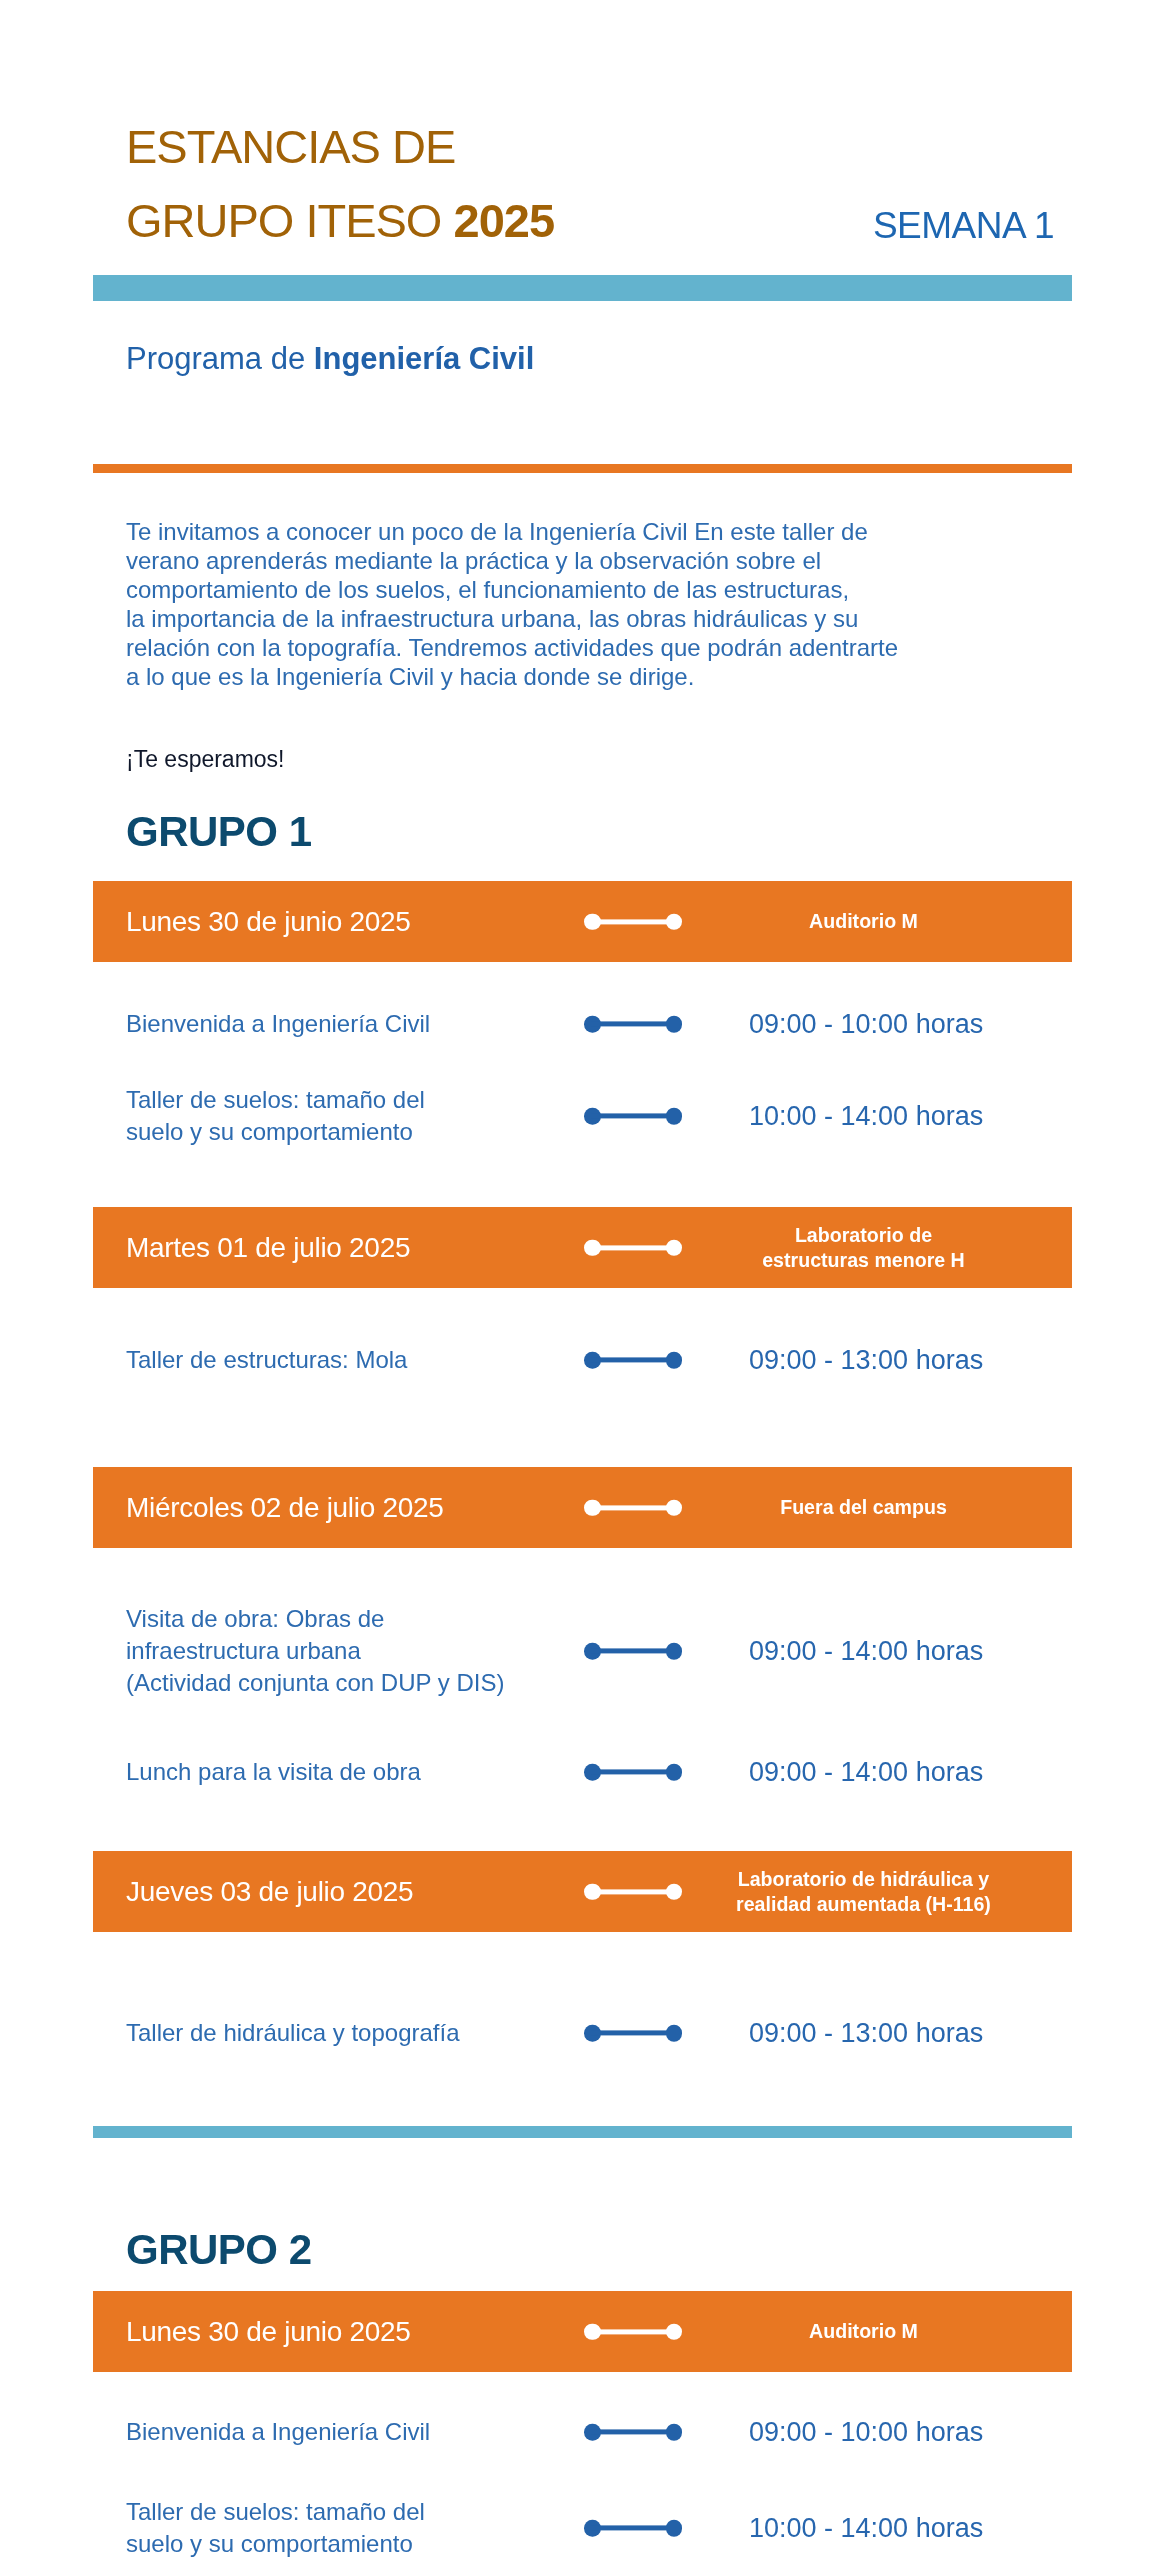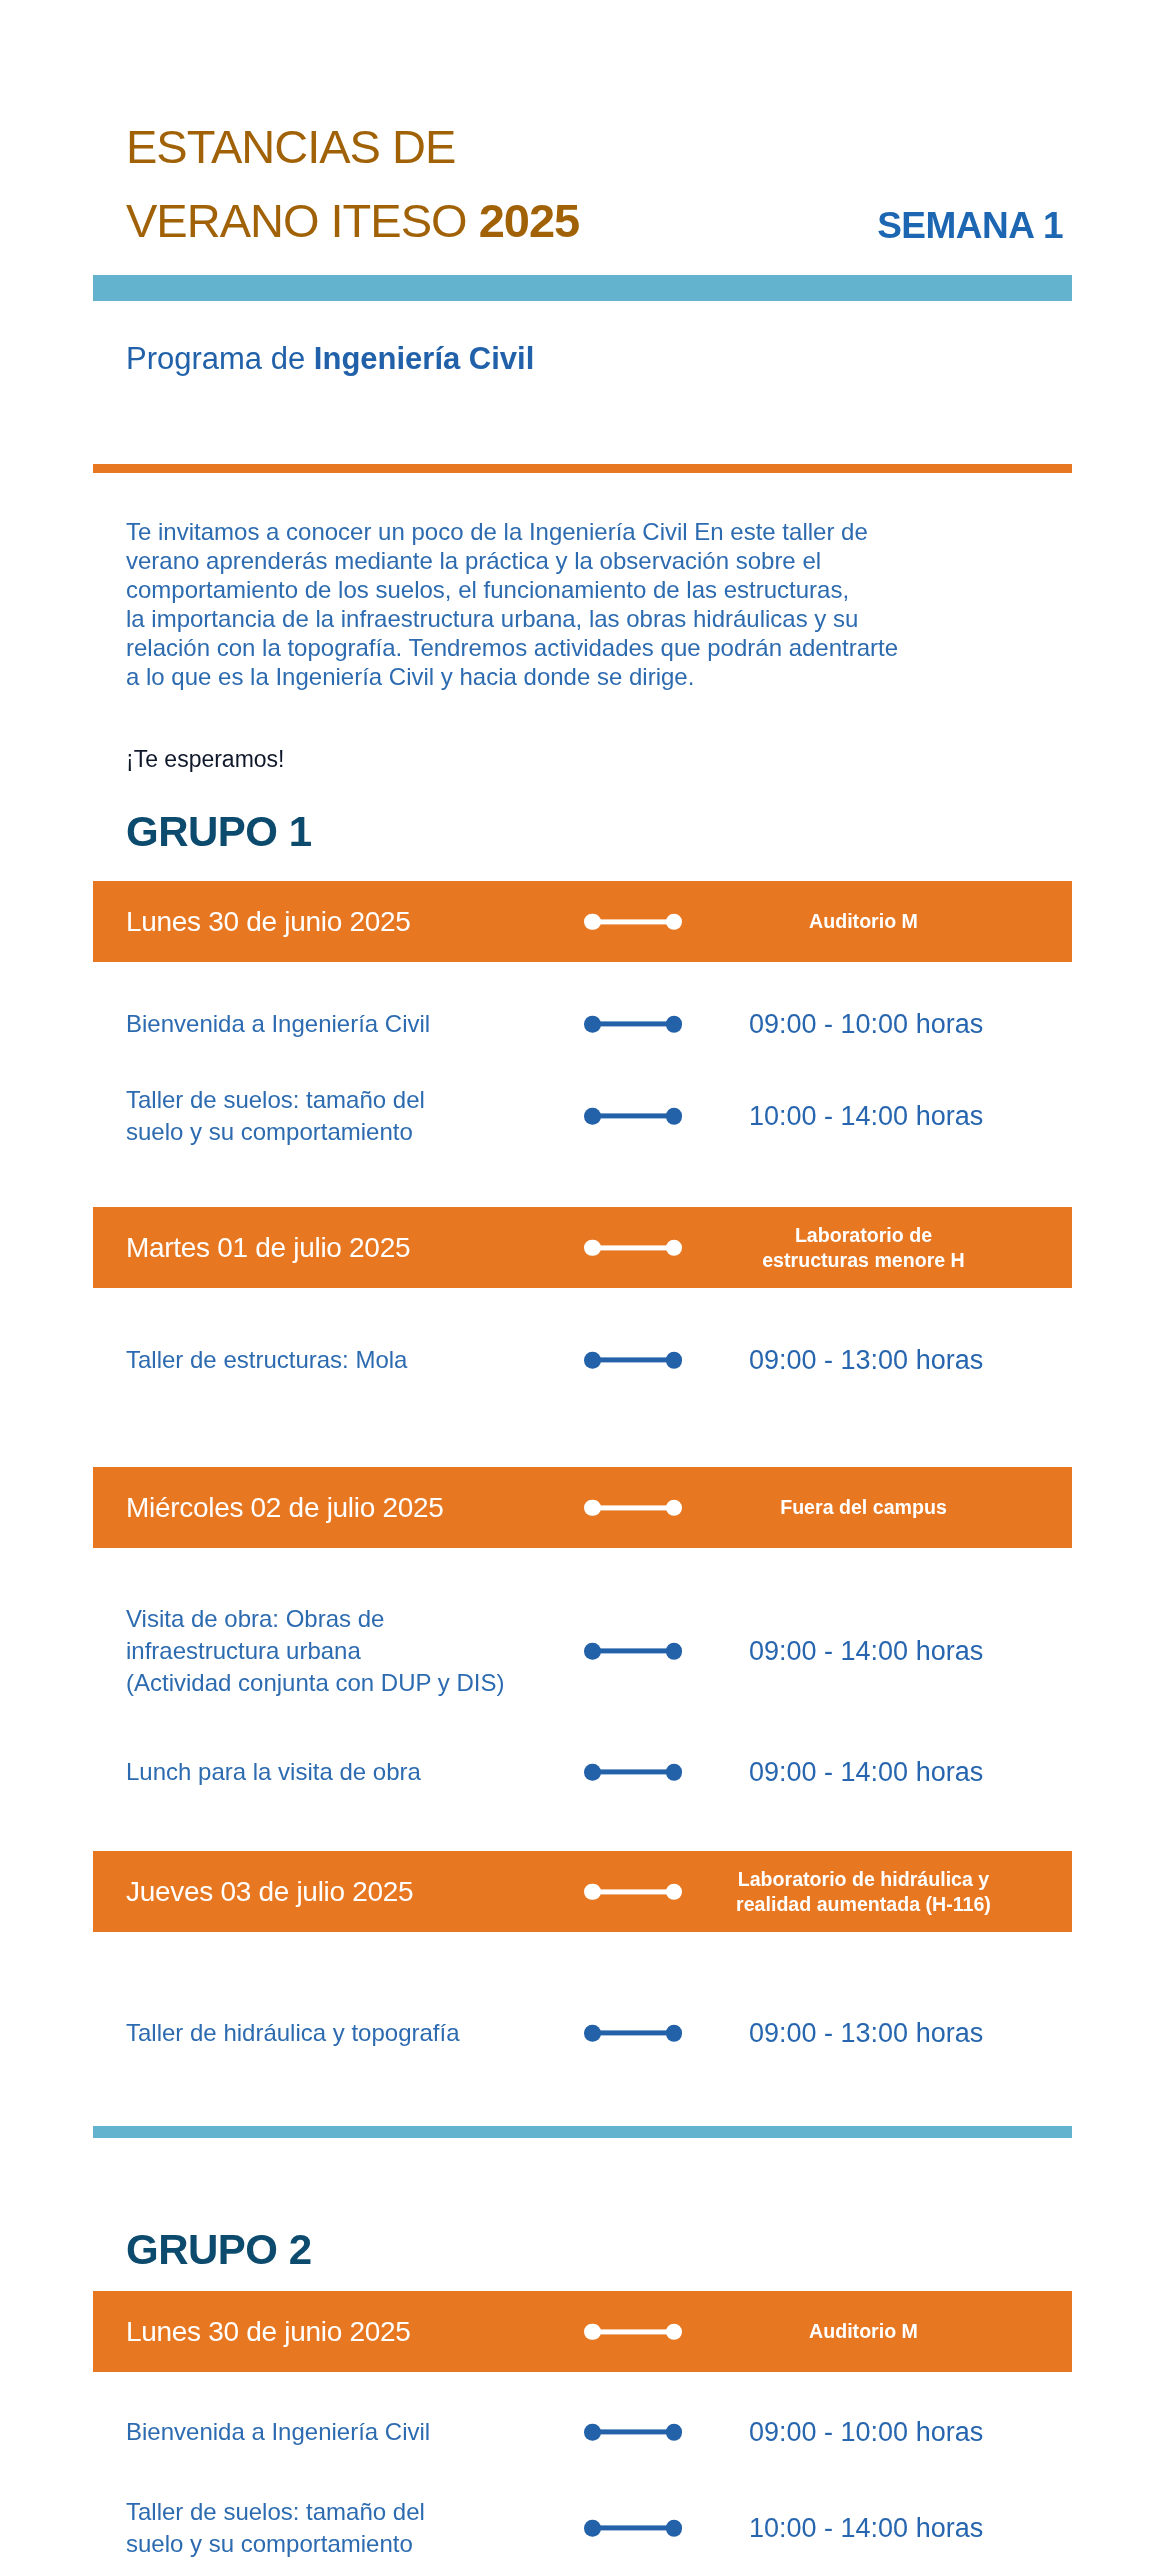--- a/index.html
+++ b/index.html
@@ -13,22 +13,22 @@
 
   
   .title-row { position:relative; }
   .main-title {
     margin-top:110px; padding-left:33px;
     font-size:47px; line-height:74px; letter-spacing:-1px;
     color:#a16207; font-weight:400;
   }
   .b { font-weight:700; }
   .semana {
-    position:absolute; right:9px; bottom:11.3px;
-    font-size:37px; font-weight:700; letter-spacing:-0.5px;
+    position:absolute; right:18px; bottom:11.3px;
+    font-size:37px; font-weight:400; letter-spacing:-0.5px;
     color:#1D66B1;
     margin-left:13px;
   }
   .teal-bar { margin-top:17px; height:26px; background:#63B3CE; }
   .subtitle {
     margin-top:38px; padding-left:33px;
     font-size:31px; line-height:39px; color:#2161A9; font-weight:400;
   }
   .orange-rule { margin-top:86px; height:9.3px; background:#E87722; }
   .intro {
@@ -71,21 +71,21 @@
   .conn-white .dot, .conn-white .bar { background:#ffffff; }
 </style>
 </head>
 <body>
 
 <div class="content">
 
   <div class="title-row">
     <div class="main-title">
       <span>ESTANCIAS DE</span><br>
-      <span>VERANO ITESO </span><span class="b">2025</span>
+      <span>GRUPO ITESO </span><span class="b">2025</span>
     </div>
     <div class="semana">SEMANA 1</div>
   </div>
 
   <div class="teal-bar"></div>
 
   <div class="subtitle">
     <span>Programa de </span><span class="b">Ingeniería Civil</span>
   </div>
 

